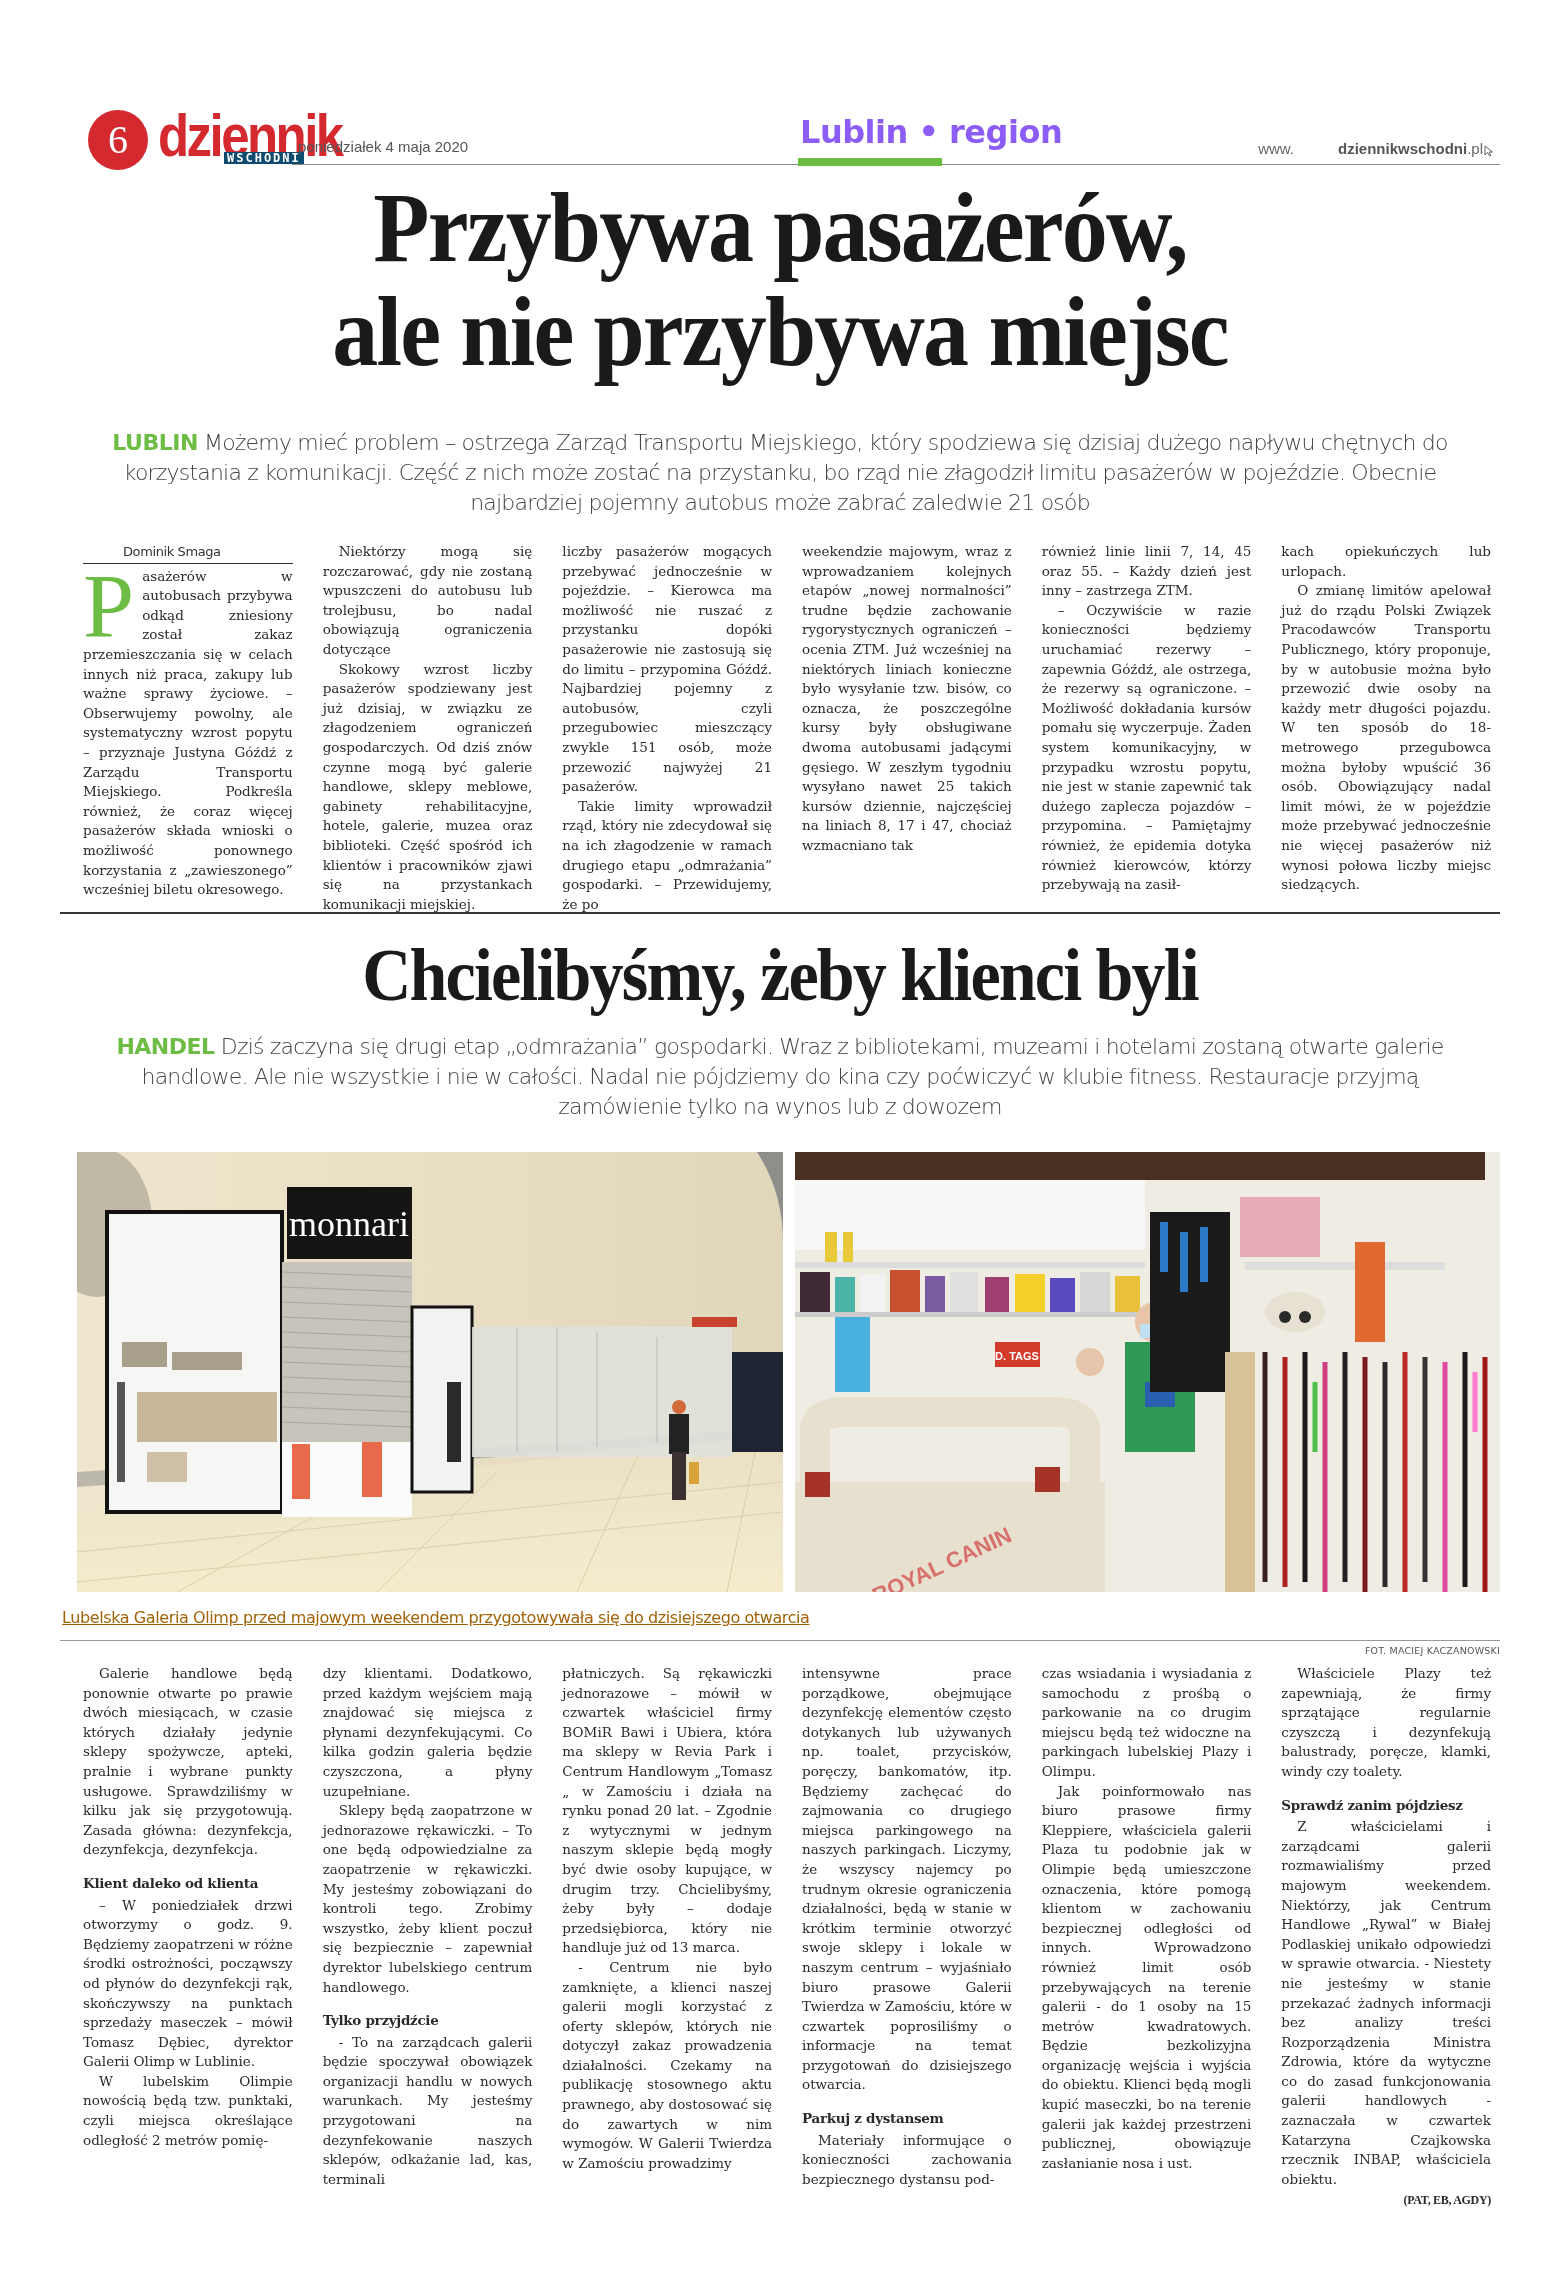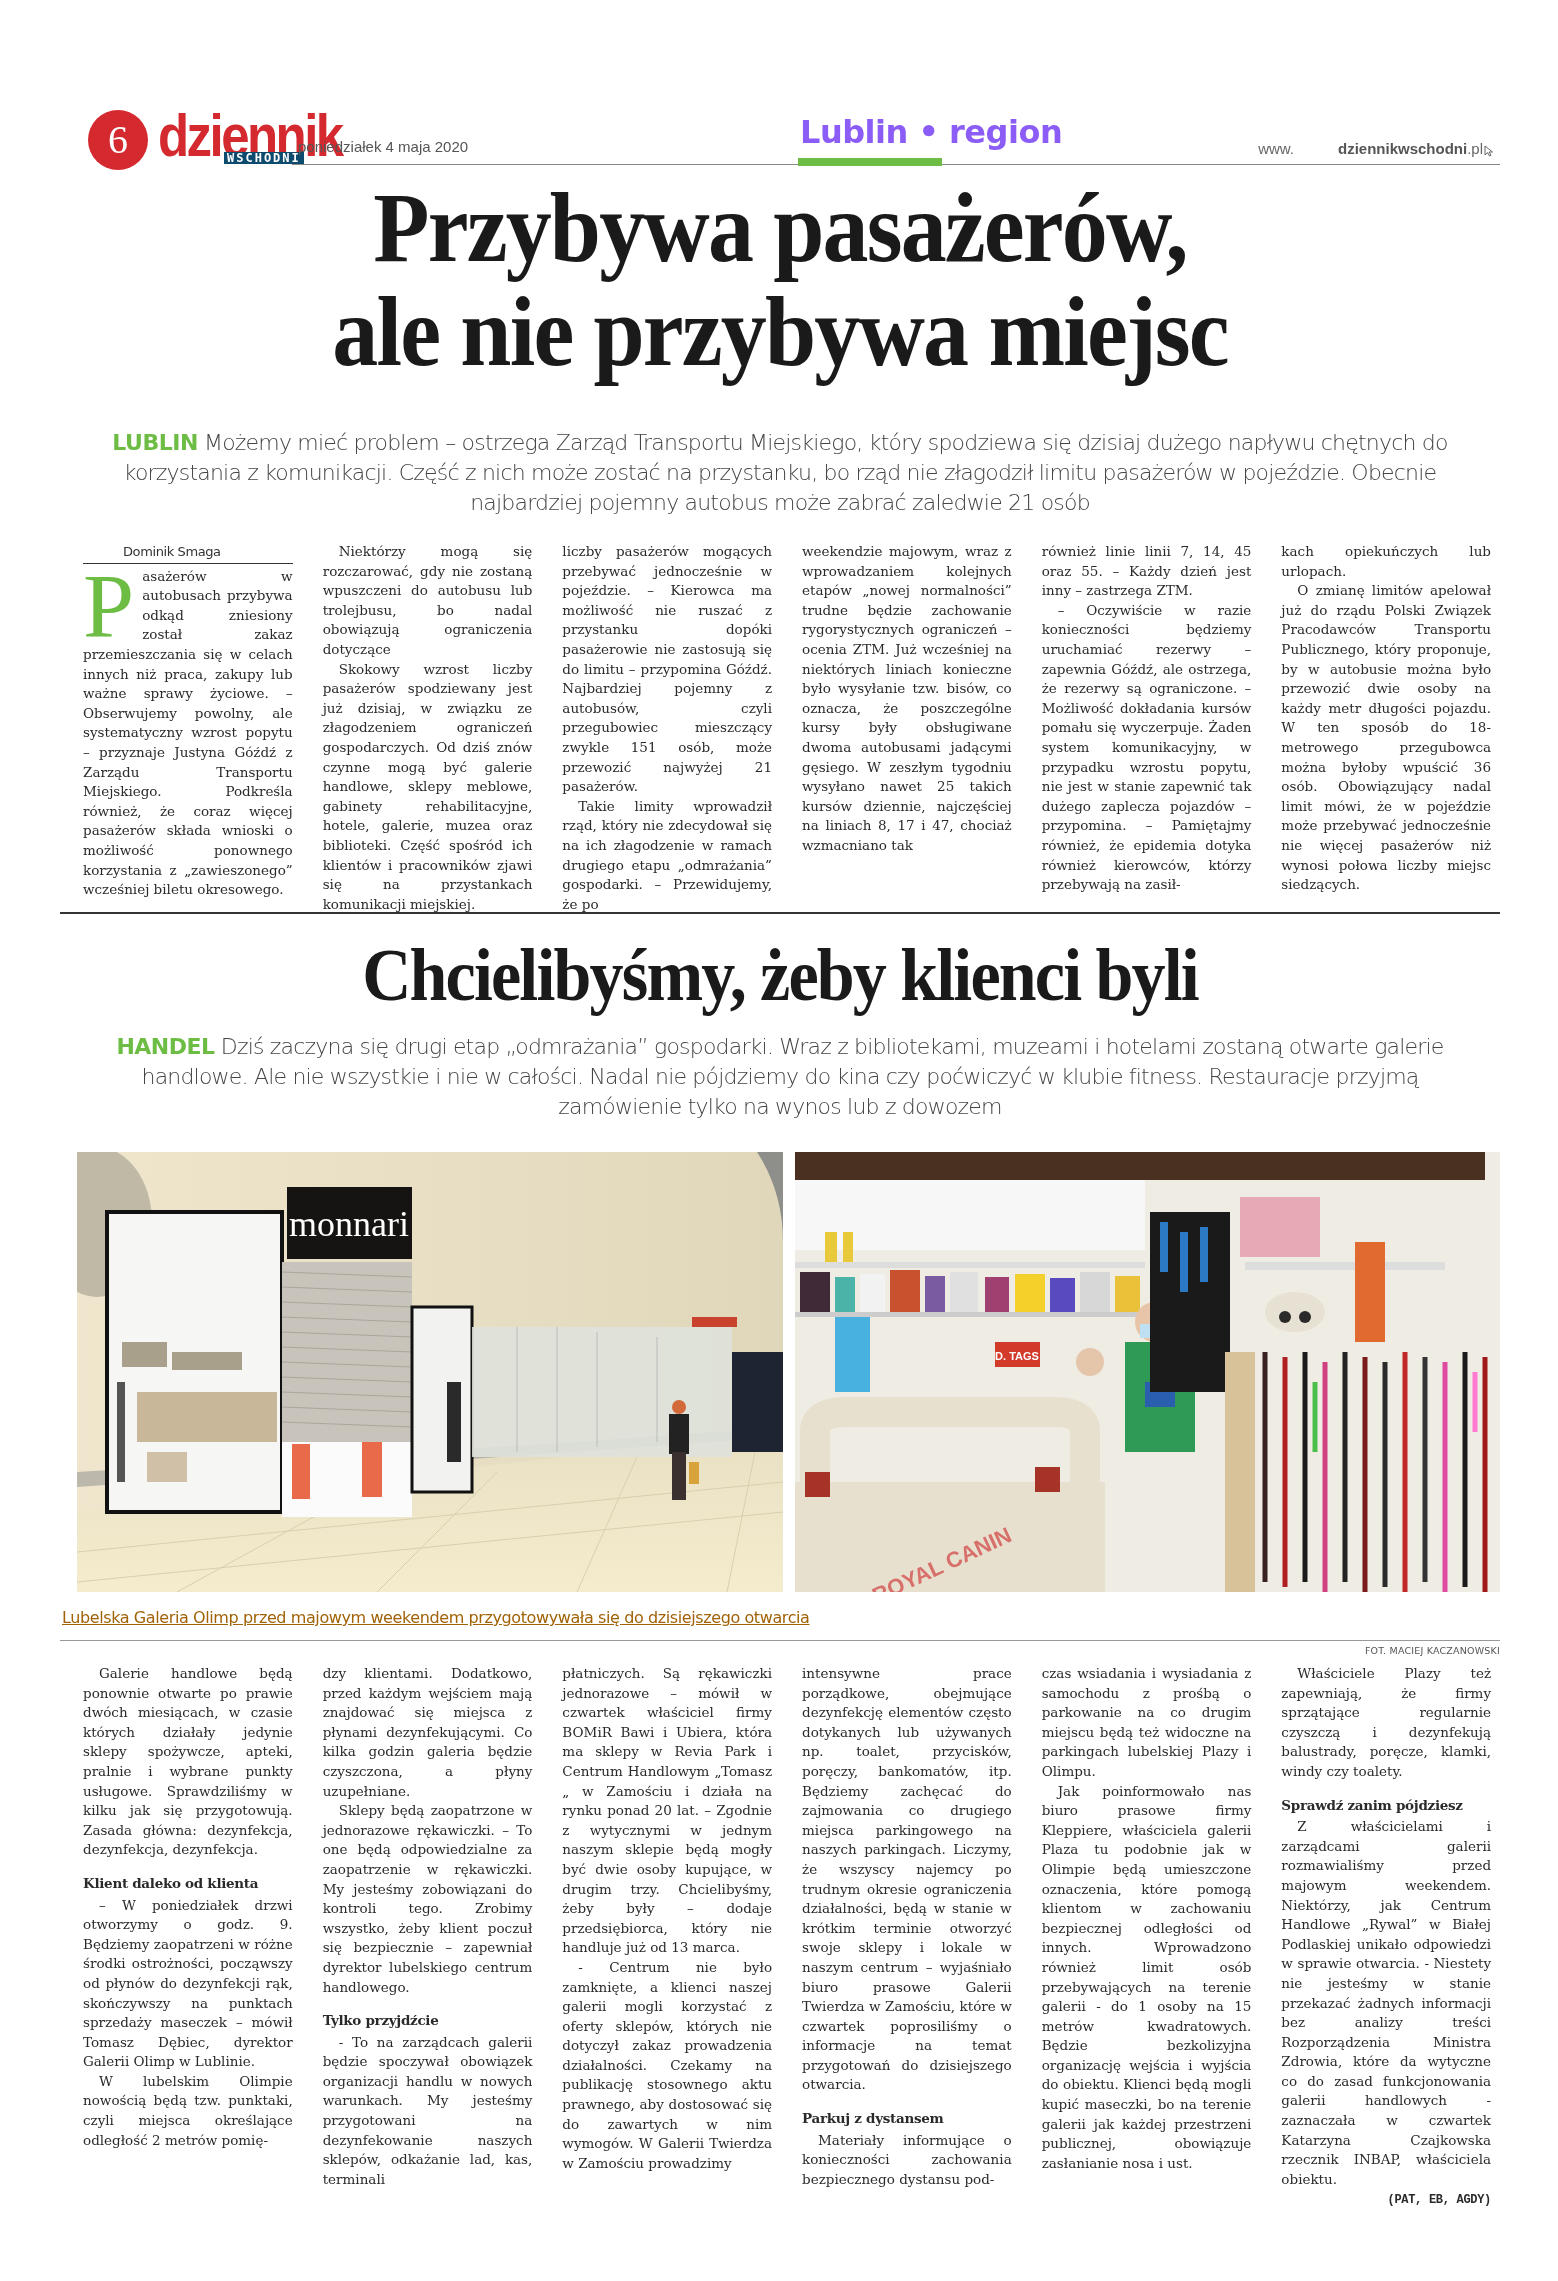--- a/index.html
+++ b/index.html
@@ -43,21 +43,21 @@
   .columns-2 { top: 1664px; height: 560px; }
   .col { width: 214px; font-family: "DejaVu Serif", serif; font-size: 13.5px; line-height: 19.6px;
     text-align: justify; color: #2a2a2a; hyphens: manual; }
   .col p { text-indent: 16px; }
   .col p.noindent { text-indent: 0; }
   .col .subhead { font-weight: bold; text-indent: 0; margin-top: 14px; margin-bottom: 2px; letter-spacing: -0.3px; }
   .byline { font-family: "DejaVu Sans", sans-serif; font-size: 13px; color: #333; border-bottom: 1px solid #333;
     padding-left: 40px; padding-bottom: 1px; margin-bottom: 3px; letter-spacing: -0.4px; text-indent: 0; }
   .dropcap { float: left; font-family: "Liberation Serif", serif; font-size: 92px; line-height: 74px;
     color: #6dbd45; margin: 2px 8px 0 0; }
-  .signature { text-align: right; font-family: Liberation Mono, monospace; font-weight: bold; font-size: 12px; text-indent: 0; margin-top: 2px; letter-spacing: -0.3px; }
+  .signature { text-align: right; font-family: Liberation Serif, serif; font-weight: bold; font-size: 12px; text-indent: 0; margin-top: 2px; letter-spacing: -0.3px; }
 
   .divider { position: absolute; left: 60px; top: 912px; width: 1440px; height: 2px; background: #333; }
 
   
   .photo { position: absolute; top: 1152px; height: 440px; overflow: hidden; }
   .photo-1 { left: 77px; width: 706px; }
   .photo-2 { left: 795px; width: 705px; }
   .photo-caption { position: absolute; left: 62px; top: 1608px; font-family: "DejaVu Sans", sans-serif;
     font-size: 16px; color: #a16207; letter-spacing: -0.4px; text-decoration: underline; }
   .photo-rule { position: absolute; left: 60px; top: 1640px; width: 1440px; height: 1px; background: #999; }

